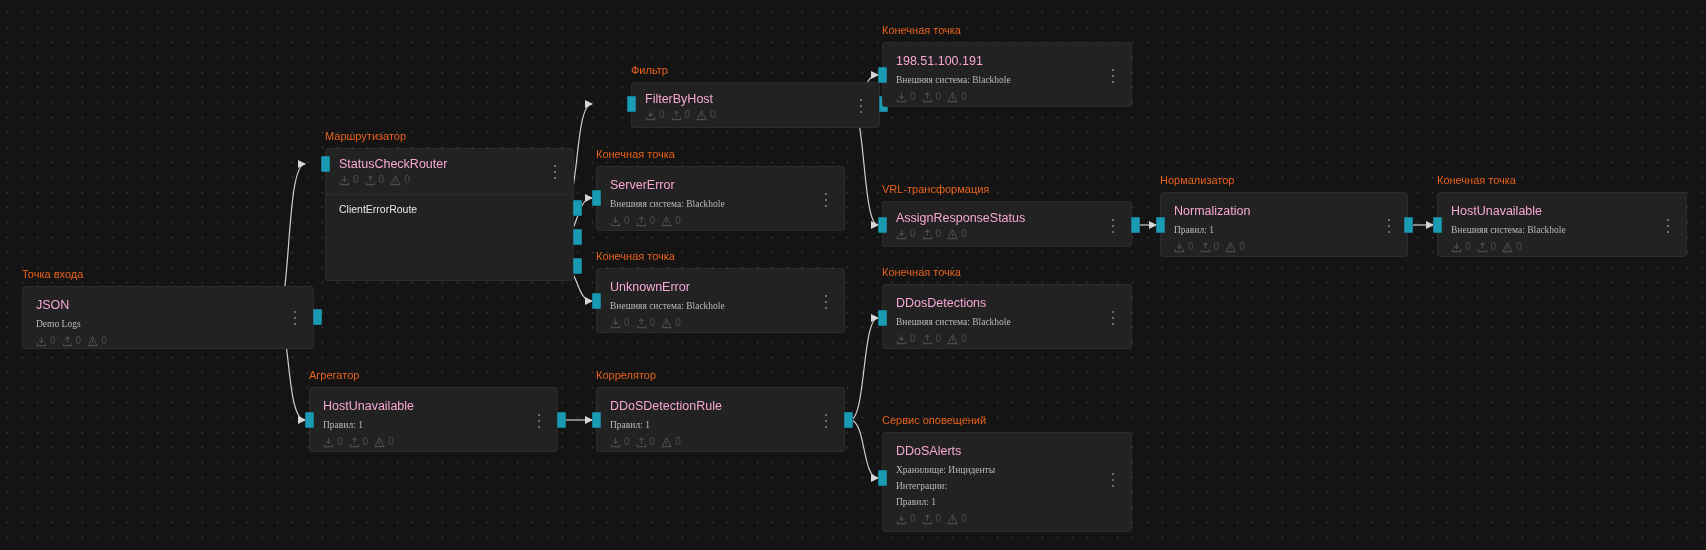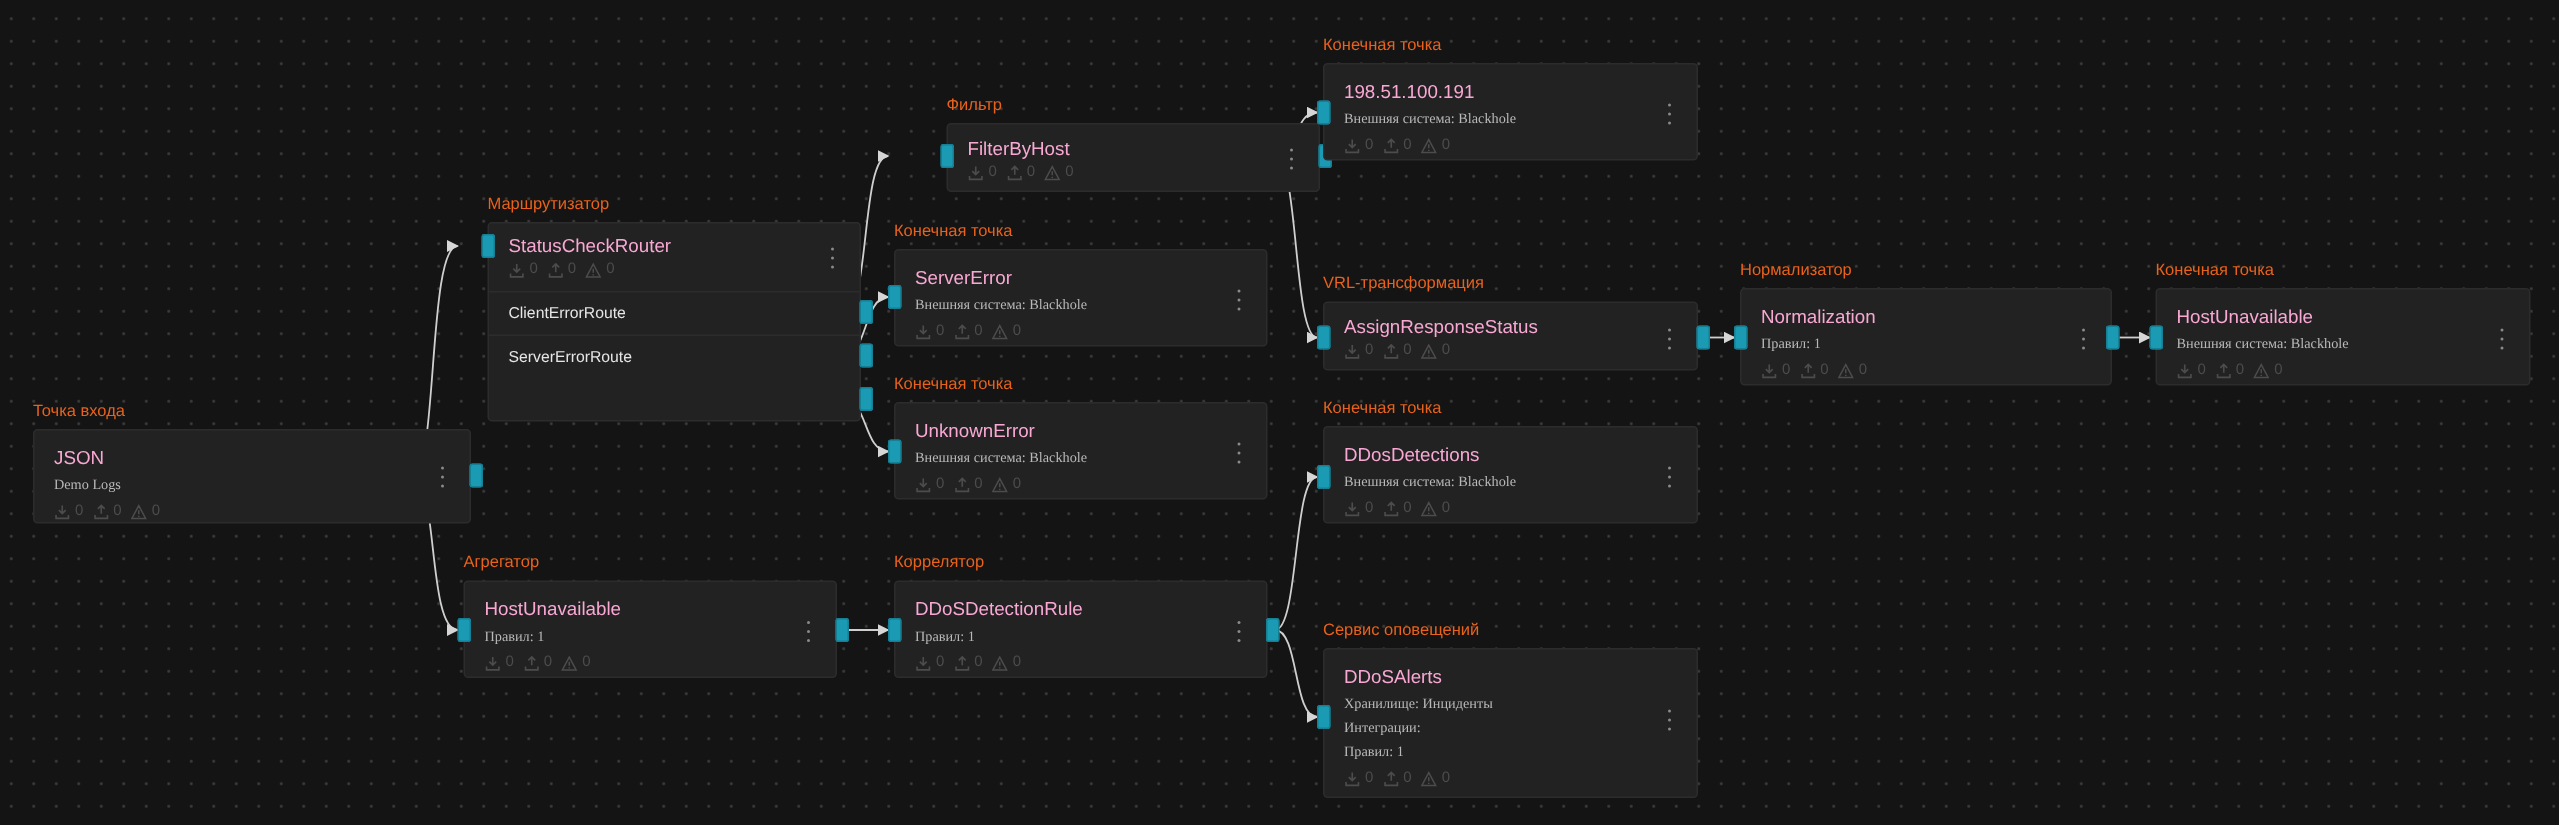--- a/index.html
+++ b/index.html
@@ -135,23 +135,20 @@
       </div>
     </div>
     <div class="kebab" style="top:16px;">
         <span></span>
         <span></span>
         <span></span>
       </div>
     <div class="route" style="top:45px;">
       <span class="route-label">ClientErrorRoute</span>
     </div>
-    <div class="route" style="top:74px;">
-      <span class="route-label">ServerErrorRoute</span>
-    </div>
   </div>
   <div class="port" style="left:-4px;top:8px;"></div>
   <div class="port" style="right:-8px;top:52px;"></div>
   <div class="port" style="right:-8px;top:81px;"></div>
   <div class="port" style="right:-8px;top:110px;"></div>
 </div>
 
 <div class="node" style="left:309px;top:387px;width:249px;height:65px;">
   <div class="node-type">Агрегатор</div>
   <div class="card">

